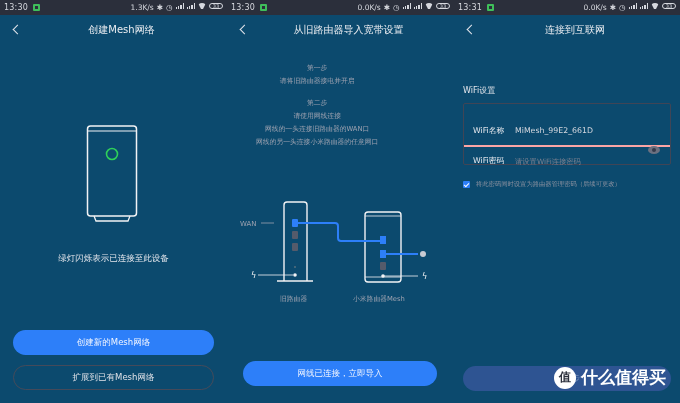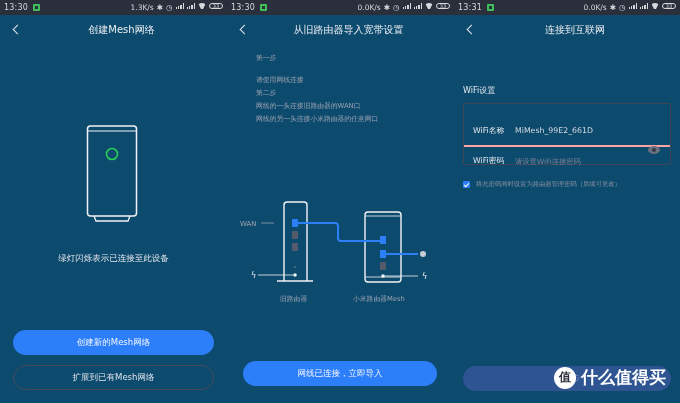--- a/index.html
+++ b/index.html
@@ -29,21 +29,21 @@
 
   
   .router1 { position: absolute; left: 86px; top: 124px; width: 52px; height: 100px; }
   .hint1 { position: absolute; left: 0; right: 0; top: 253px; text-align: center; font-size: 8.5px; color: #e4e6ec; }
   .btn { position: absolute; height: 25px; border-radius: 13px; display: flex; align-items: center; justify-content: center; font-size: 8.5px; cursor: pointer; }
   .btn-primary { background: #2d7ff9; color: #f1f5ff; }
   .btn-outline { border: 1px solid #454a5a; color: #e0e2e8; background: transparent; }
   .btn-disabled { background: #2e5492; color: #93a8cc; }
 
   
-  .steps { position: absolute; left: 29px; top: 52px; font-size: 6.8px; color: #9da2b0; line-height: 13px; }
+  .steps { position: absolute; left: 29px; top: 62px; font-size: 6.8px; color: #9da2b0; line-height: 13px; text-align: center; }
   .steps .gap { height: 9px; }
   .diagram { position: absolute; left: 13px; top: 195px; width: 200px; height: 115px; }
 
   
   .sec-label { position: absolute; left: 9px; top: 85px; font-size: 8px; color: #e4e6ec; }
   .card { position: absolute; left: 9px; top: 103px; width: 208px; height: 62px; border: 1px solid #404556; border-radius: 2px; }
   .row { position: absolute; left: 0; right: 0; height: 31px; display: flex; align-items: center; padding-left: 9px; font-size: 7.8px; }
   .row.r1 { top: 12px; border-bottom: 2px solid #fca5a5; }
   .row.r2 { top: 31px; align-items: flex-end; }
   .row .lbl { color: #e8eaef; width: 42px; }
@@ -124,23 +124,24 @@
       <span class="wifi"></span>
       <span class="batt">33</span>
     </span>
   </div>
   <div class="header">
     <span class="back"></span>
     <span class="title">从旧路由器导入宽带设置</span>
   </div>
   <div class="steps">
     <div>第一步</div>
+    <div>请将旧路由器接电并开启</div>
     <div class="gap"></div>
+    <div>第二步</div>
     <div>请使用网线连接</div>
-    <div>第二步</div>
     <div>网线的一头连接旧路由器的WAN口</div>
     <div>网线的另一头连接小米路由器的任意网口</div>
   </div>
   <svg class="diagram" viewBox="0 0 200 115">
 
     <path d="M44 86 L44 10 Q44 7 47 7 L64 7 Q67 7 67 10 L67 86" fill="none" stroke="#f2f3f5" stroke-width="1.4"></path>
     <line x1="37" y1="86" x2="73" y2="86" stroke="#f2f3f5" stroke-width="1.4"></line>
     <text x="0" y="31" font-size="7" fill="#9da2b0" font-family="DejaVu Sans, sans-serif">WAN</text>
     <line x1="21" y1="28" x2="34" y2="28" stroke="#9da2b0" stroke-width="0.8"></line>
     <rect x="52" y="24" width="6" height="8" rx="1" fill="#2d7ff9"></rect>

